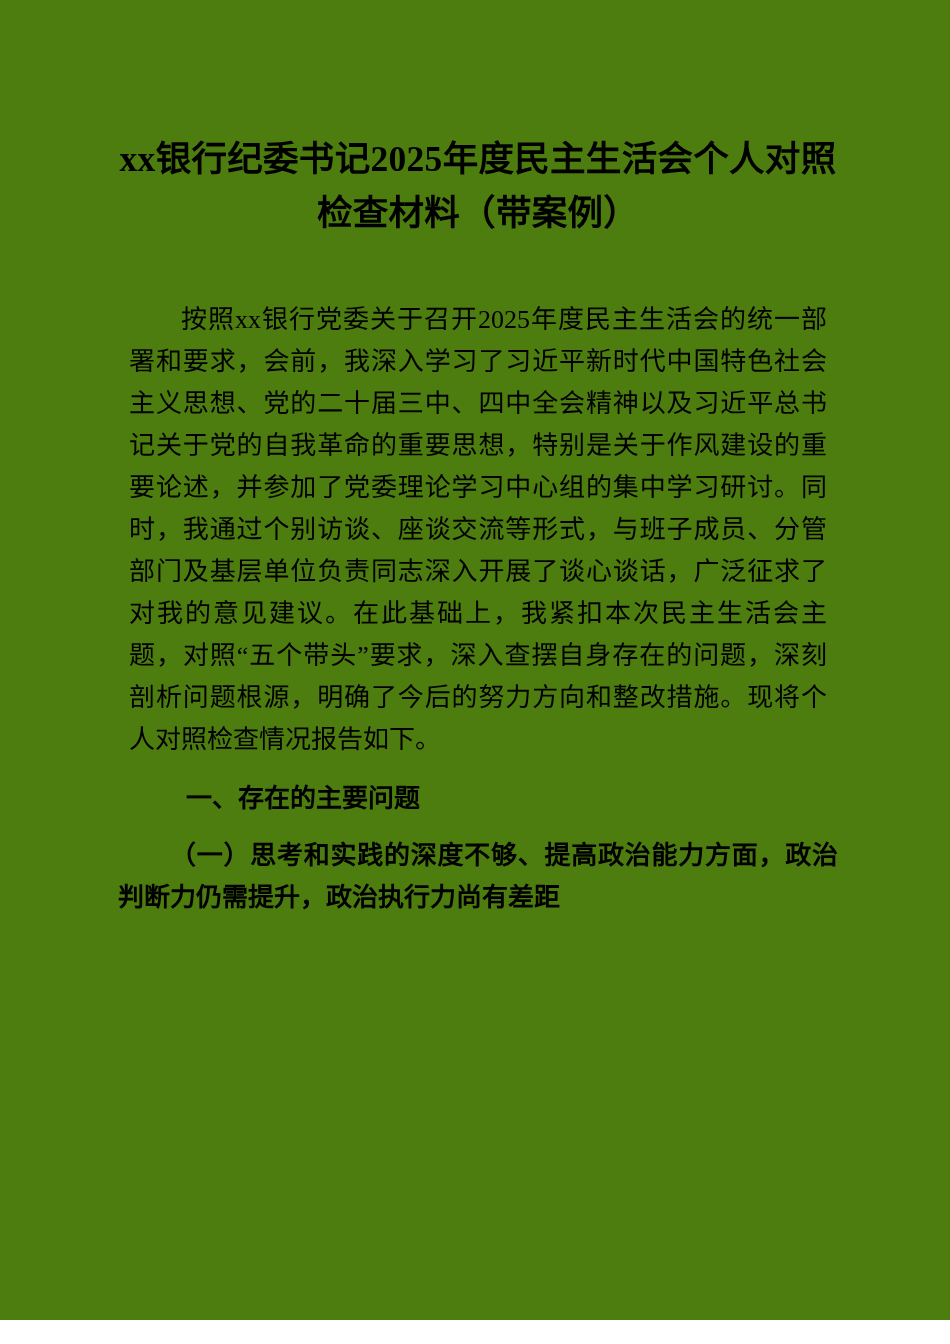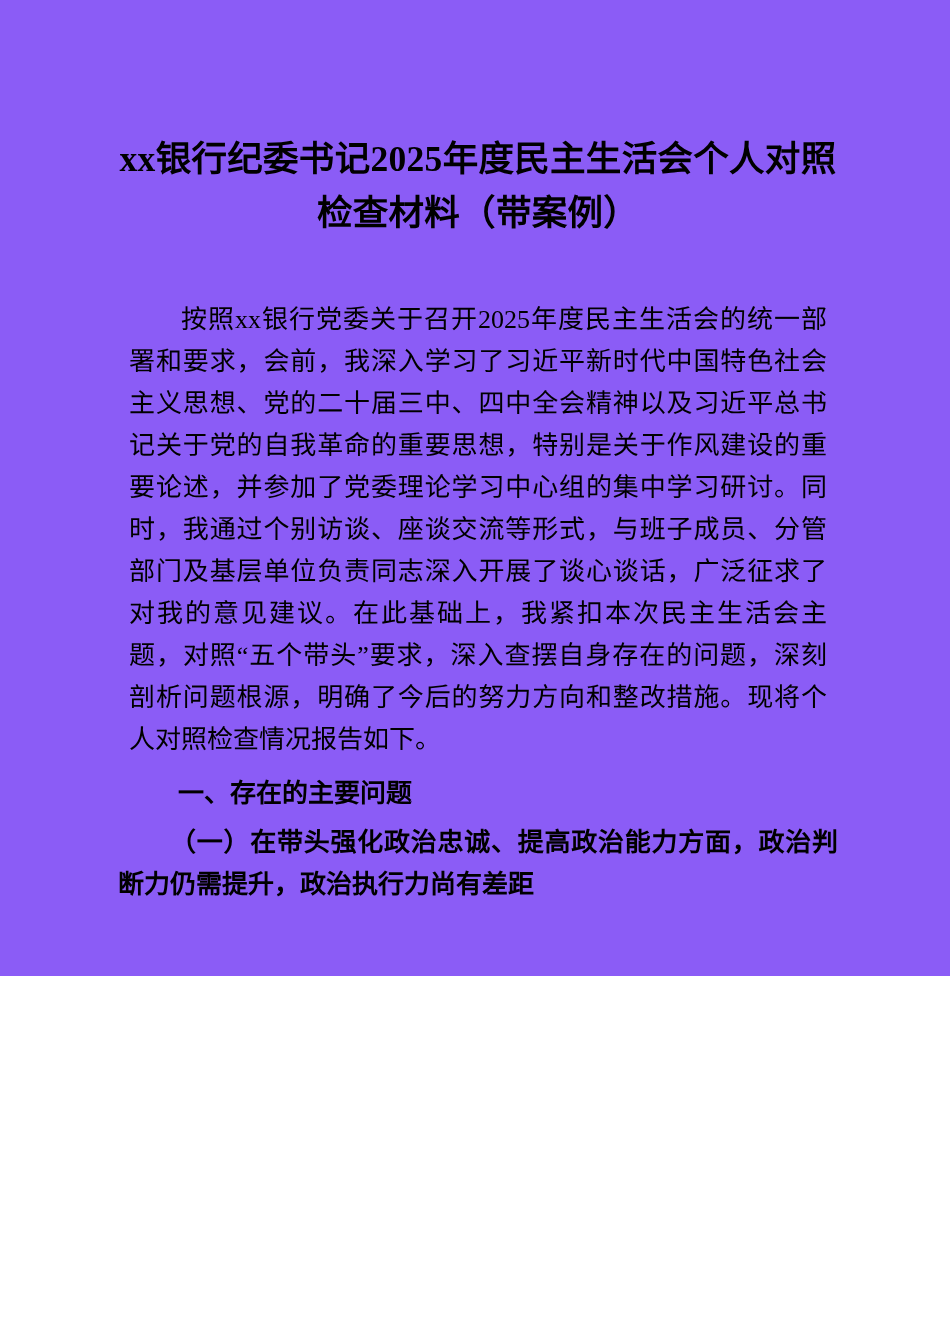--- a/index.html
+++ b/index.html
@@ -11,23 +11,23 @@
 
   body {
     font-family: "Liberation Serif", "DejaVu Serif", serif;
     color: #000000;
     -webkit-font-smoothing: antialiased;
   }
 
   .page {
     position: relative;
     width: 950px;
-    height: 976px;
+    height: 1320px;
     margin: 0 auto;
-    background: #8b5cf6;
+    background: #4d7c0f;
     overflow: hidden;
     box-sizing: border-box;
   }
 
   .content {
     position: absolute;
     left: 118px;
     top: 0;
     width: 720px;
   }
@@ -59,21 +59,21 @@
     line-height: 42px;
     text-align: justify;
     text-justify: inter-ideograph;
     text-indent: 52px;
     color: #000000;
     word-break: break-all;
   }
 
   
   .head-1 {
-    margin: 8px;
+    margin: 16px;
     font-family: "Liberation Sans", "DejaVu Sans", sans-serif;
     font-weight: 700;
     font-size: 26px;
     line-height: 42px;
     text-indent: 52px;
     text-align: left;
     color: #000000;
   }
 
   
@@ -101,17 +101,17 @@
 
     <h1 class="doc-title">xx银行纪委书记2025年度民主生活会个人对照检查材料（带案例）</h1>
 
     <div class="title-gap"></div>
 
     <p class="para">按照xx银行党委关于召开2025年度民主生活会的统一部署和要求，会前，我深入学习了习近平新时代中国特色社会主义思想、党的二十届三中、四中全会精神以及习近平总书记关于党的自我革命的重要思想，特别是关于作风建设的重要论述，并参加了党委理论学习中心组的集中学习研讨。同时，我通过个别访谈、座谈交流等形式，与班子成员、分管部门及基层单位负责同志深入开展了谈心谈话，广泛征求了对我的意见建议。在此基础上，我紧扣本次民主生活会主题，对照“五个带头”要求，深入查摆自身存在的问题，深刻剖析问题根源，明确了今后的努力方向和整改措施。现将个人对照检查情况报告如下。</p>
 
     <h2 class="head-1">一、存在的主要问题</h2>
 
 
-    <h3 class="head-2">（一）在带头强化政治忠诚、提高政治能力方面，政治判断力仍需提升，政治执行力尚有差距</h3>
+    <h3 class="head-2">（一）思考和实践的深度不够、提高政治能力方面，政治判断力仍需提升，政治执行力尚有差距</h3>
 
 
   </div>
 </div>
 
 </body></html>

